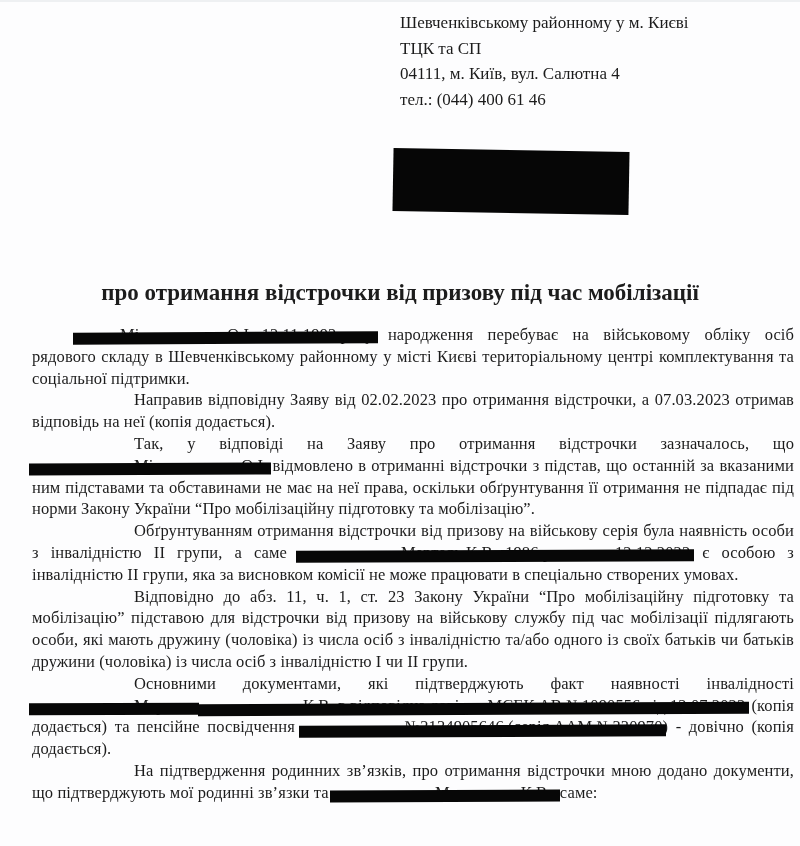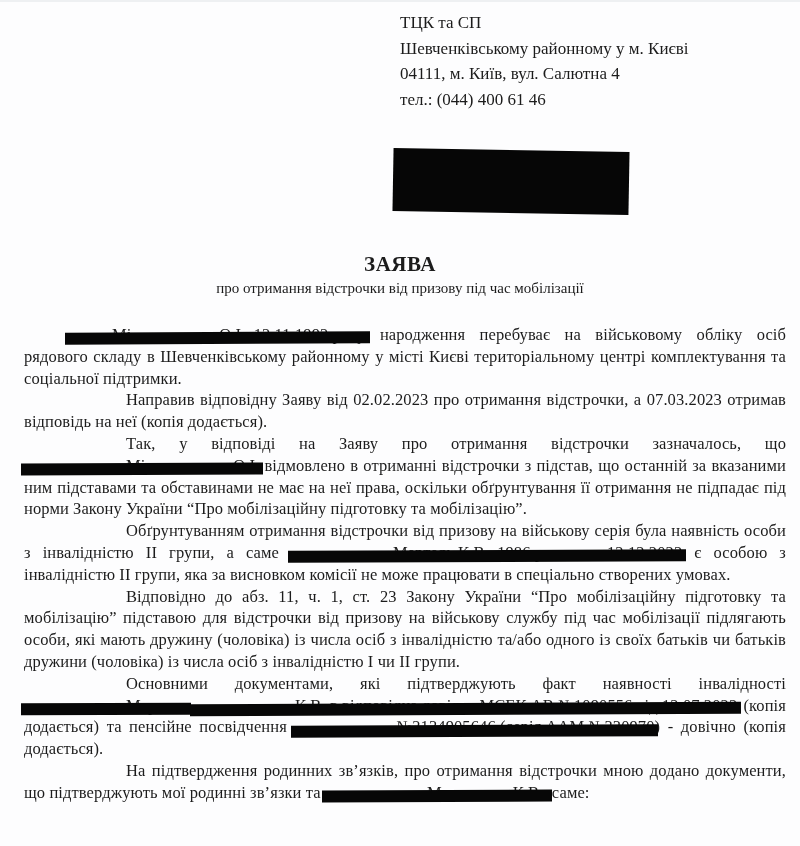--- a/index.html
+++ b/index.html
@@ -44,27 +44,27 @@
     font-weight: bold;
     font-size: 21px;
     letter-spacing: 0.5px;
   }
   .subtitle {
     position: absolute;
     top: 278px;
     left: 0;
     width: 100%;
     text-align: center;
-    font-weight: normal;
-    font-size: 15px;
+    font-weight: bold;
+    font-size: 23px;
   }
   
   .doc-body {
     position: absolute;
-    left: 24px;
+    left: 32px;
     top: 322px;
     width: 762px;
     font-size: 16.5px;
     line-height: 21.8px;
     text-align: justify;
     letter-spacing: 0.1px;
   }
   .para { margin: 0; text-indent: 102px; }
   .para.indent-small { text-indent: 44px; }
   
@@ -85,29 +85,28 @@
     background: #070707;
     transform: rotate(-0.25deg);
   }
 </style>
 </head>
 <body>
 
 <div class="page">
 
   <div class="addr">
+    <div>Шевченківському районному у м. Києві</div>
     <div>ТЦК та СП</div>
-    <div>Шевченківському районному у м. Києві</div>
     <div>04111, м. Київ, вул. Салютна 4</div>
     <div>тел.: (044) 400 61 46</div>
   </div>
 
   <div class="redaction-block"></div>
 
-  <div class="title">ЗАЯВА</div>
   <div class="subtitle">про отримання відстрочки від призову під час мобілізації</div>
 
   <div class="doc-body">
       <p class="para indent-small"><span class="redact">Мі__________ О.І., 12.11.1992 року</span><span> народження перебуває на військовому обліку осіб рядового складу в Шевченківському районному у місті Києві територіальному центрі комплектування та соціальної підтримки.</span></p>
       <p class="para"><span>Направив відповідну Заяву від 02.02.2023 про отримання відстрочки, а 07.03.2023 отримав відповідь на неї (копія додається).</span></p>
       <p class="para"><span>Так, у відповіді на Заяву про отримання відстрочки зазначалось, що </span><span class="redact">Мі__________ О.І.</span><span> відмовлено в отриманні відстрочки з підстав, що останній за вказаними ним підставами та обставинами не має на неї права, оскільки обґрунтування її отримання не підпадає під норми Закону України “Про мобілізаційну підготовку та мобілізацію”.</span></p>
       <p class="para"><span>Обґрунтуванням отримання відстрочки від призову на військову серія була наявність особи з інвалідністю ІІ групи, а саме </span><span class="redact">Мертель К.В., 1986 р.н., яка з 12.12.2022</span><span> є особою з інвалідністю ІІ групи, яка за висновком комісії не може працювати в спеціально створених умовах.</span></p>
       <p class="para"><span>Відповідно до абз. 11, ч. 1, ст. 23 Закону України “Про мобілізаційну підготовку та мобілізацію” підставою для відстрочки від призову на військову службу під час мобілізації підлягають особи, які мають дружину (чоловіка) із числа осіб з інвалідністю та/або одного із своїх батьків чи батьків дружини (чоловіка) із числа осіб з інвалідністю І чи ІІ групи.</span></p>
       <p class="para"><span>Основними документами, які підтверджують факт наявності інвалідності </span><span class="redact">Мертель</span><span> </span><span class="redact">К.В. в відповідна довідка МСЕК АВ №1090556 від 12.07.2022</span><span> (копія додається) та пенсійне посвідчення </span><span class="redact">№2134905646 (серія ААМ №330970</span><span>) - довічно (копія додається).</span></p>
       <p class="para"><span>На підтвердження родинних зв’язків, про отримання відстрочки мною додано документи, що підтверджують мої родинні зв’язки та </span><span class="redact">М________ К.В.,</span><span> саме:</span></p>

